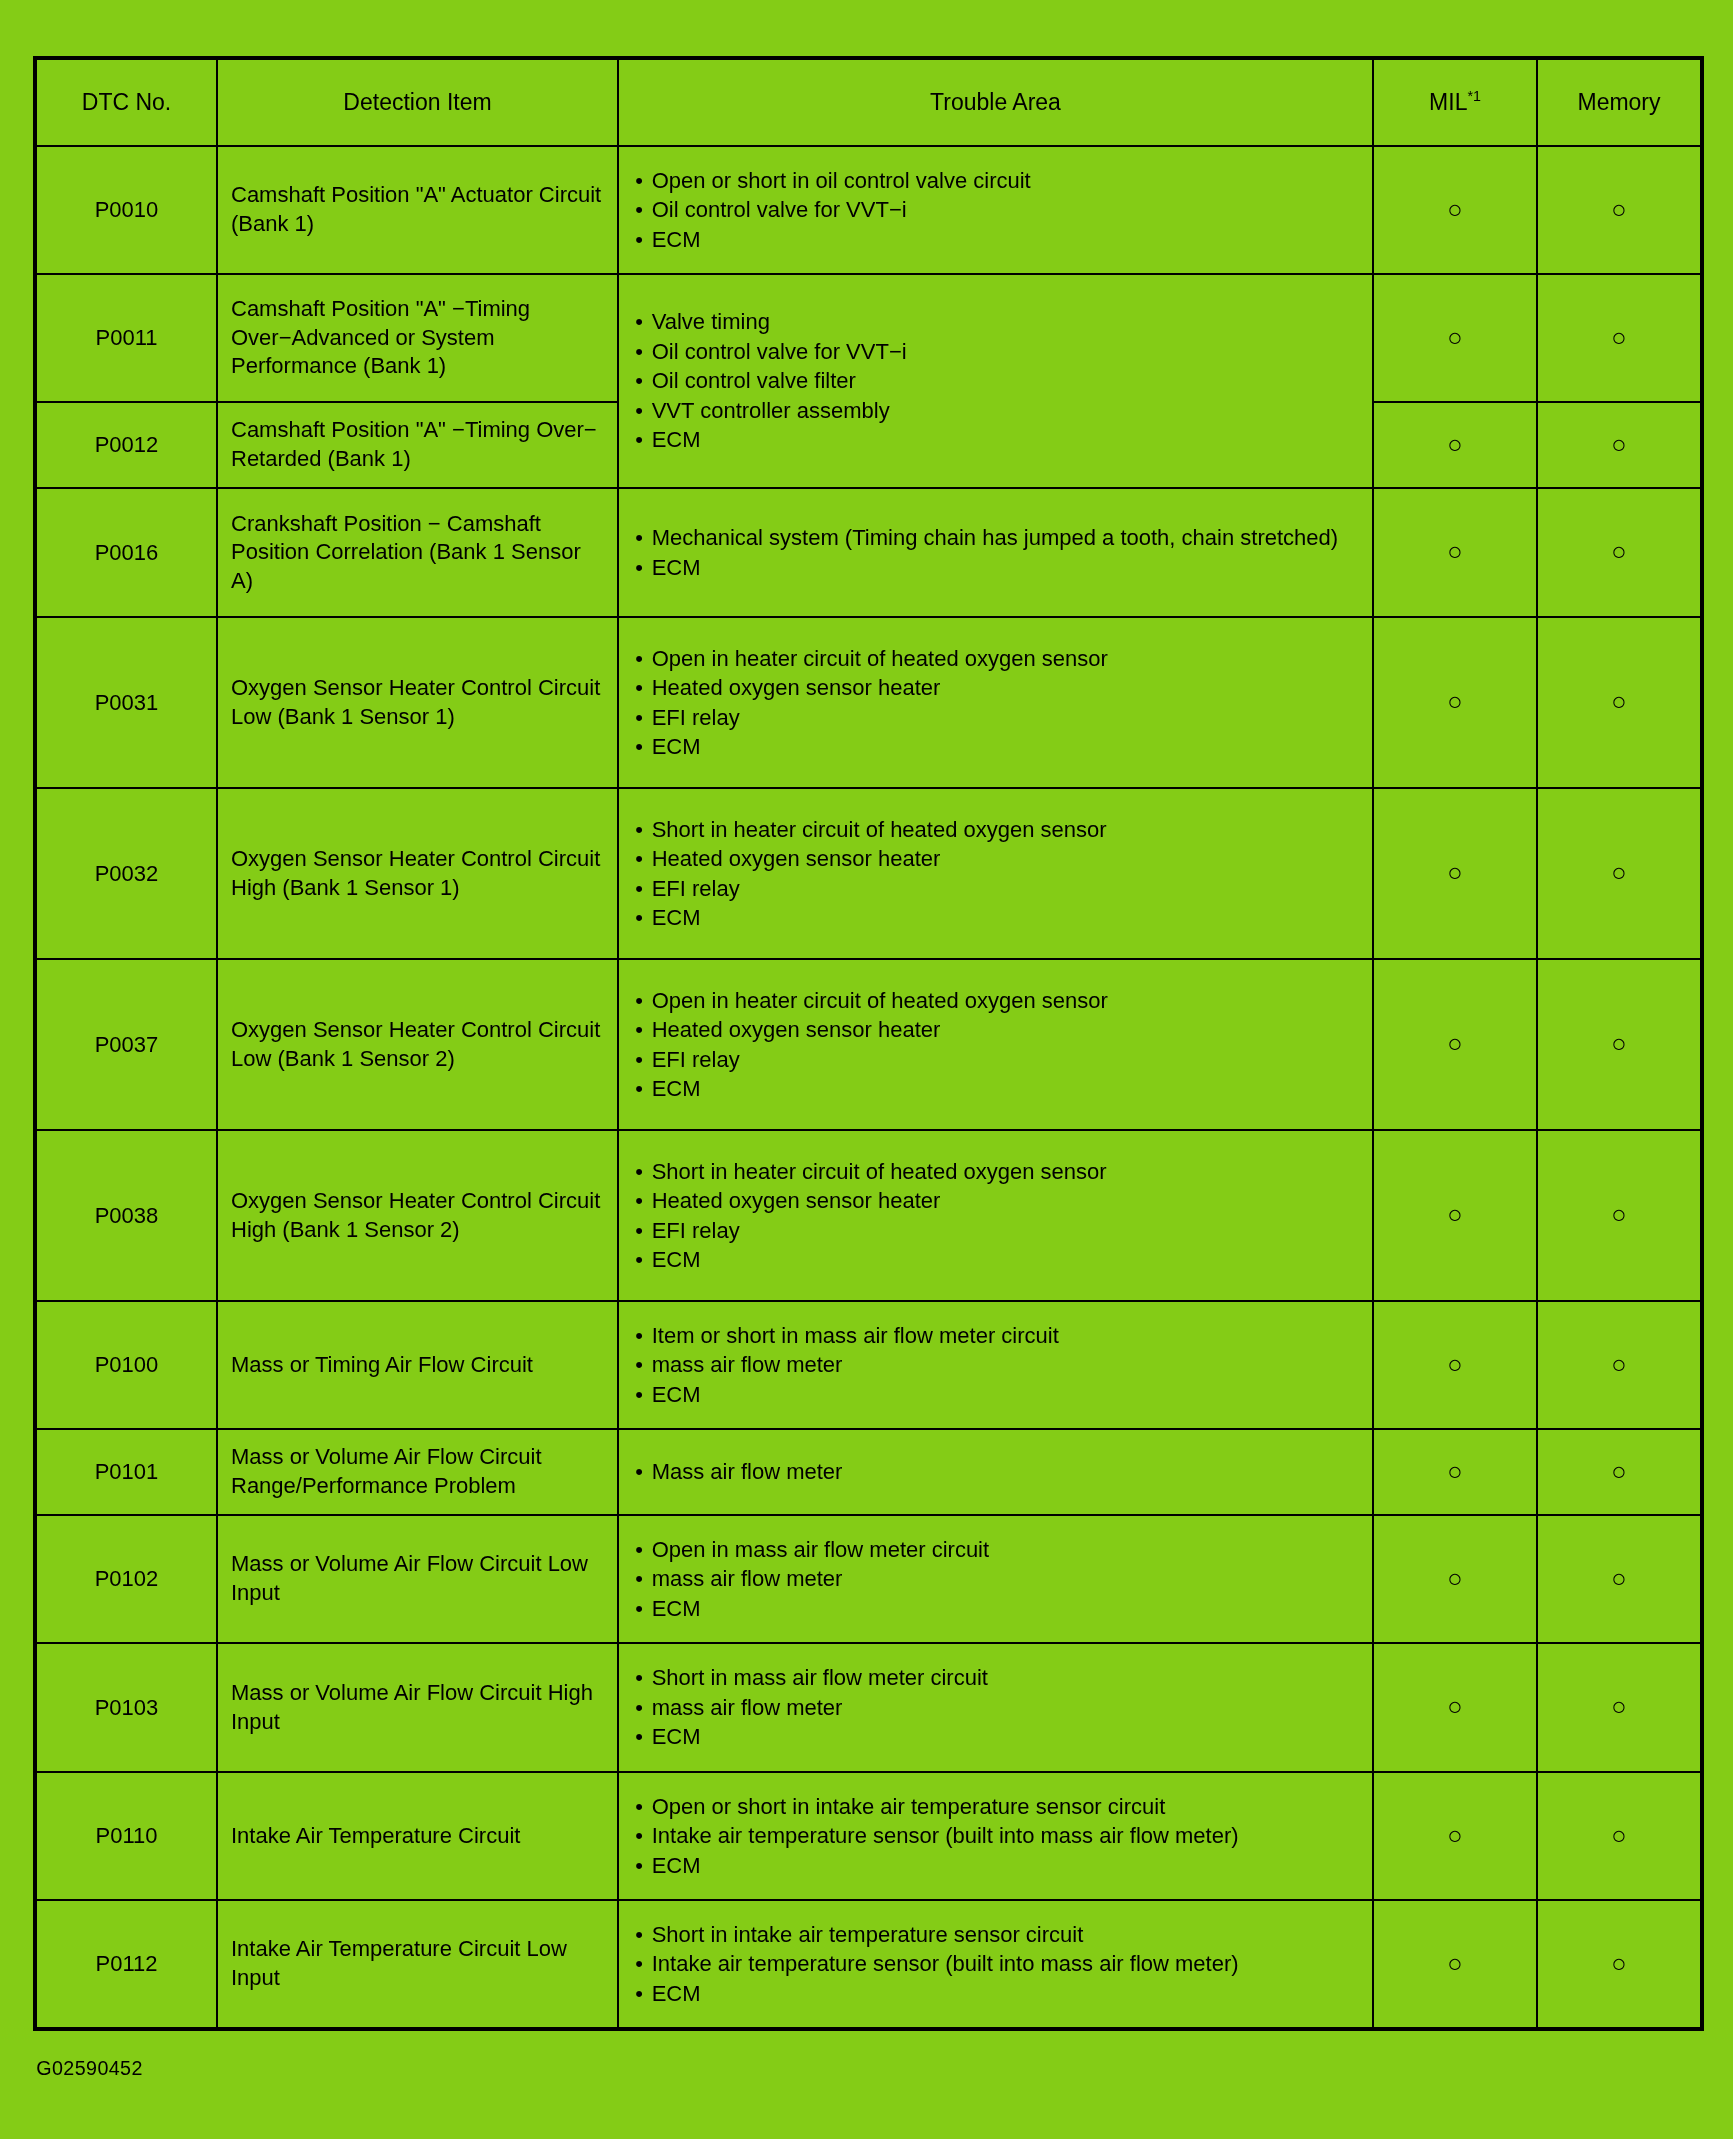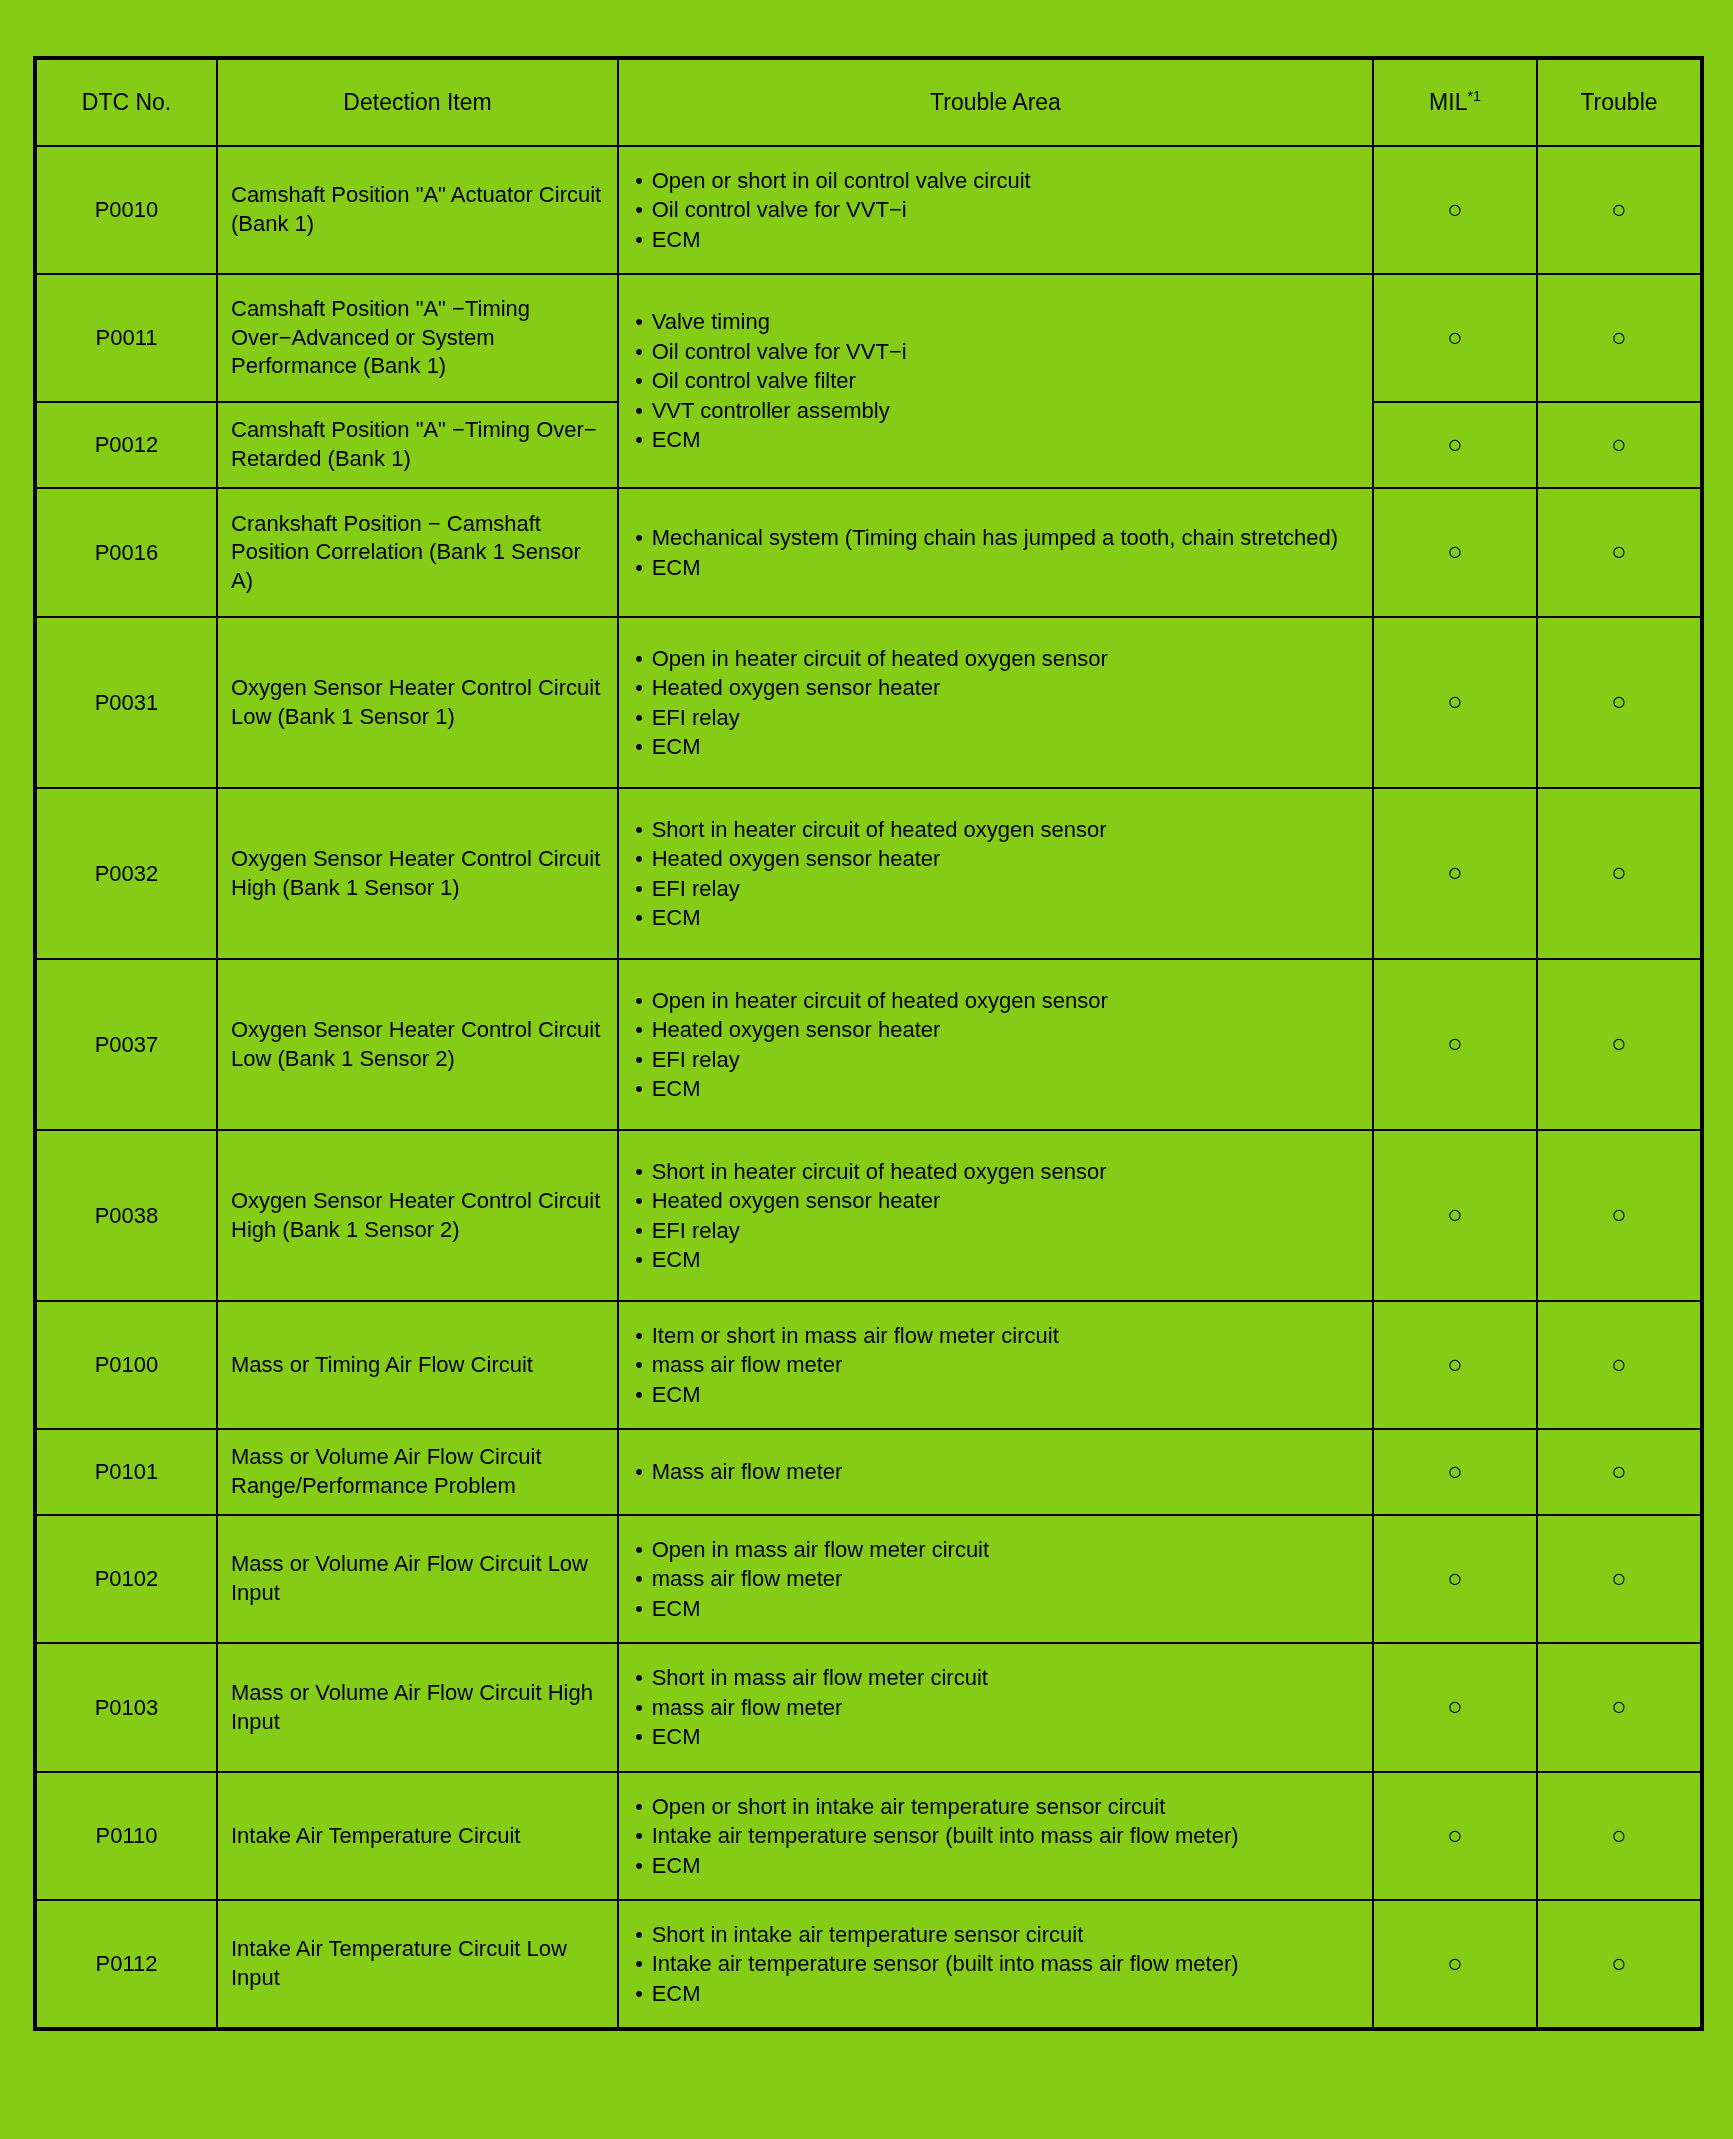--- a/index.html
+++ b/index.html
@@ -94,21 +94,21 @@
       <col style="width:164px">
       <col style="width:165px">
     </colgroup>
 
     <tbody>
         <tr class="h108">
       <th>DTC No.</th>
       <th>Detection Item</th>
       <th>Trouble Area</th>
       <th><span>MIL</span><sup class="fn">*1</sup></th>
-      <th>Trouble</th>
+      <th>Memory</th>
     </tr>
 
     <tr class="h156">
       <td class="dtc">P0010</td>
       <td class="det">Camshaft Position "A" Actuator Circuit (Bank 1)</td>
       <td class="trb">
         <div class="bullet">Open or short in oil control valve circuit</div>
         <div class="bullet">Oil control valve for VVT−i</div>
         <div class="bullet">ECM</div>
       </td>
@@ -266,15 +266,16 @@
         <div class="bullet">Intake air temperature sensor (built into mass air flow meter)</div>
         <div class="bullet">ECM</div>
       </td>
       <td class="mil"><span class="circle">○</span></td>
       <td class="mem"><span class="circle">○</span></td>
     </tr>
 
   </tbody>
     </table>
 
+  <div class="figure-id">G02590452</div>
 
 </div>
 
 
 </body></html>

